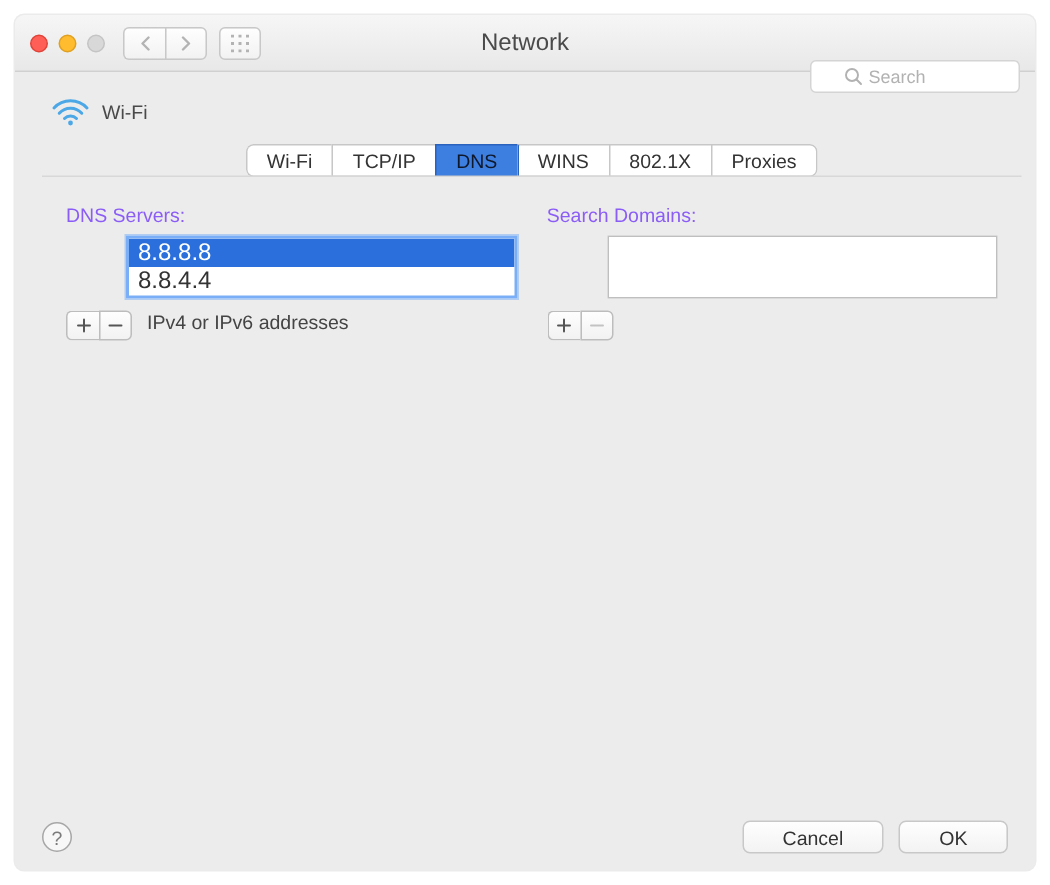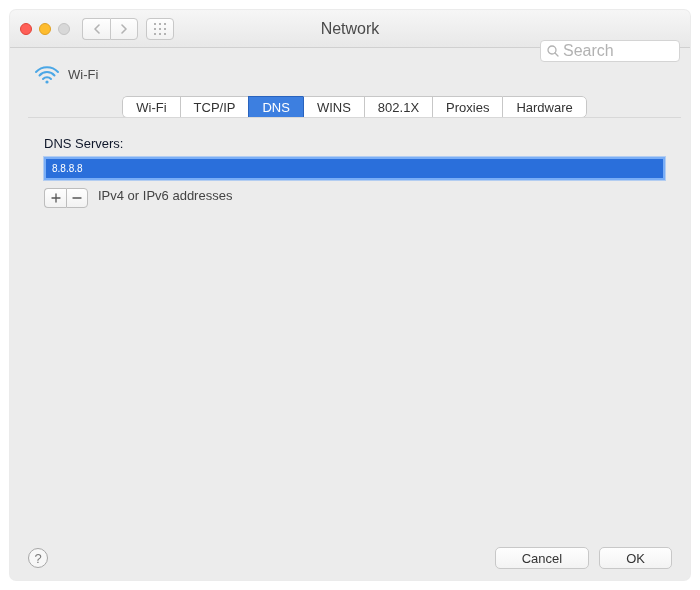--- a/index.html
+++ b/index.html
@@ -48,22 +48,22 @@
     display:flex; align-items:center; justify-content:center;
     color:#a8a8a8;
   }
   .title {
     position:absolute; left:0; right:0; text-align:center;
     font-size:16px; color:#4a4a4a; pointer-events:none;
   }
   .search {
     margin-left:auto; width:140px; height:22px;
     background:#fff; border:1px solid #d4d4d4; border-radius:4px;
-    display:flex; align-items:center; padding:0 6px; color:#b2b2b2;
-    font-size:16px; gap:4px;margin-top:44px;
+    display:flex; align-items:center; padding:0 22px; color:#b2b2b2;
+    font-size:12px; gap:4px;margin-top:44px;
   }
   .content {
     padding: 12px 9px 0 18px;
   }
   .conn-header {
     display:flex; align-items:center; gap:10px;
     padding: 4px 2px 12px 6px;
   }
   .wifi-icon { width:24px; height:20px; position:relative; }
   .conn-label { font-size:13px; color:#4a4a4a; }
@@ -82,43 +82,44 @@
     display:flex; align-items:center;
     background:#fff;
     border:1px solid #c7c7c7;
     border-right:none;
     font-size:13px; color:#333;
     cursor:default;
   }
   .tab:first-child{ border-radius:5px 0 0 5px; }
   .tab:last-child{ border-right:1px solid #c7c7c7; border-radius:0 5px 5px 0; }
   .tab.active{
-    background:#3d7fe0; color:#ffffff;
+    background:#3d7fe0; color:#0f172a;
     border-color:#2a63bd;
   }
   .tab.active + .tab { border-left-color:#2a63bd;text-align:center; }
   .tab-pane {
     margin-top:-1px;
     border-top:1px solid #d8d8d8;
     padding: 18px 16px 16px 16px;
     height: 410px;
     position:relative;
   }
   .cols {
     display:flex; gap:20px;
   }
   .col { flex:1; display:flex; flex-direction:column; }
-  .col-label { font-size:13px; color:#0f172a; margin-bottom:6px; }
+  .col-label { font-size:13px; color:#8b5cf6; margin-bottom:6px; }
   .listbox {
     flex:1;
     background:#fff;
     border:1px solid #bfbfbf;
     height:290px;
-    font-size:10px;
+    font-size:16px;
     overflow:auto;
+    margin-left:40px;
   }
   .listbox.focused {
     border:2px solid #7aaef6;
     box-shadow:0 0 0 1px rgba(122,174,246,0.5);
     padding:0;
   }
   .list-item {
     padding:1px 6px;
     color:#333;
     line-height:17px;
@@ -233,48 +234,66 @@
     </div>
 
     <div class="tabs">
       <div class="tabs-inner" id="tabs-inner">
           <div class="tab">Wi-Fi</div>
           <div class="tab">TCP/IP</div>
           <div class="tab active">DNS</div>
           <div class="tab">WINS</div>
           <div class="tab">802.1X</div>
           <div class="tab">Proxies</div>
-          <div class="tab">Hardware</div>
         </div>
     </div>
 
     <div class="tab-pane">
       <div class="cols">
         <div class="col">
           <div class="col-label">DNS Servers:</div>
           <div class="listbox focused" id="dns-list">
               <div class="list-item selected">8.8.8.8</div>
+              <div class="list-item">8.8.4.4</div>
             </div>
           <div class="below">
             <div class="pm">
               <button>
                 <svg width="10" height="10" viewBox="0 0 10 10">
                     <path d="M5 1v8M1 5h8" stroke="#555" stroke-width="1.3" stroke-linecap="round"></path>
                   </svg>
               </button>
               <button>
                 <svg width="10" height="10" viewBox="0 0 10 10">
                     <path d="M1 5h8" stroke="#555" stroke-width="1.3" stroke-linecap="round"></path>
                   </svg>
               </button>
             </div>
             <span class="hint">IPv4 or IPv6 addresses</span>
           </div>
         </div>
 
+        <div class="col">
+          <div class="col-label">Search Domains:</div>
+          <div class="listbox" id="domains-list"></div>
+          <div class="below">
+            <div class="pm">
+              <button>
+                <svg width="10" height="10" viewBox="0 0 10 10">
+                    <path d="M5 1v8M1 5h8" stroke="#555" stroke-width="1.3" stroke-linecap="round"></path>
+                  </svg>
+              </button>
+              <button disabled="">
+                <svg width="10" height="10" viewBox="0 0 10 10">
+                    <path d="M1 5h8" stroke="#c3c3c3" stroke-width="1.3" stroke-linecap="round"></path>
+                  </svg>
+              </button>
+            </div>
+          </div>
+        </div>
       </div>
     </div>
 
   </div>
 
   <div class="footer">
     <div class="help">
       <span>?</span>
     </div>
     <div class="fbtns">

